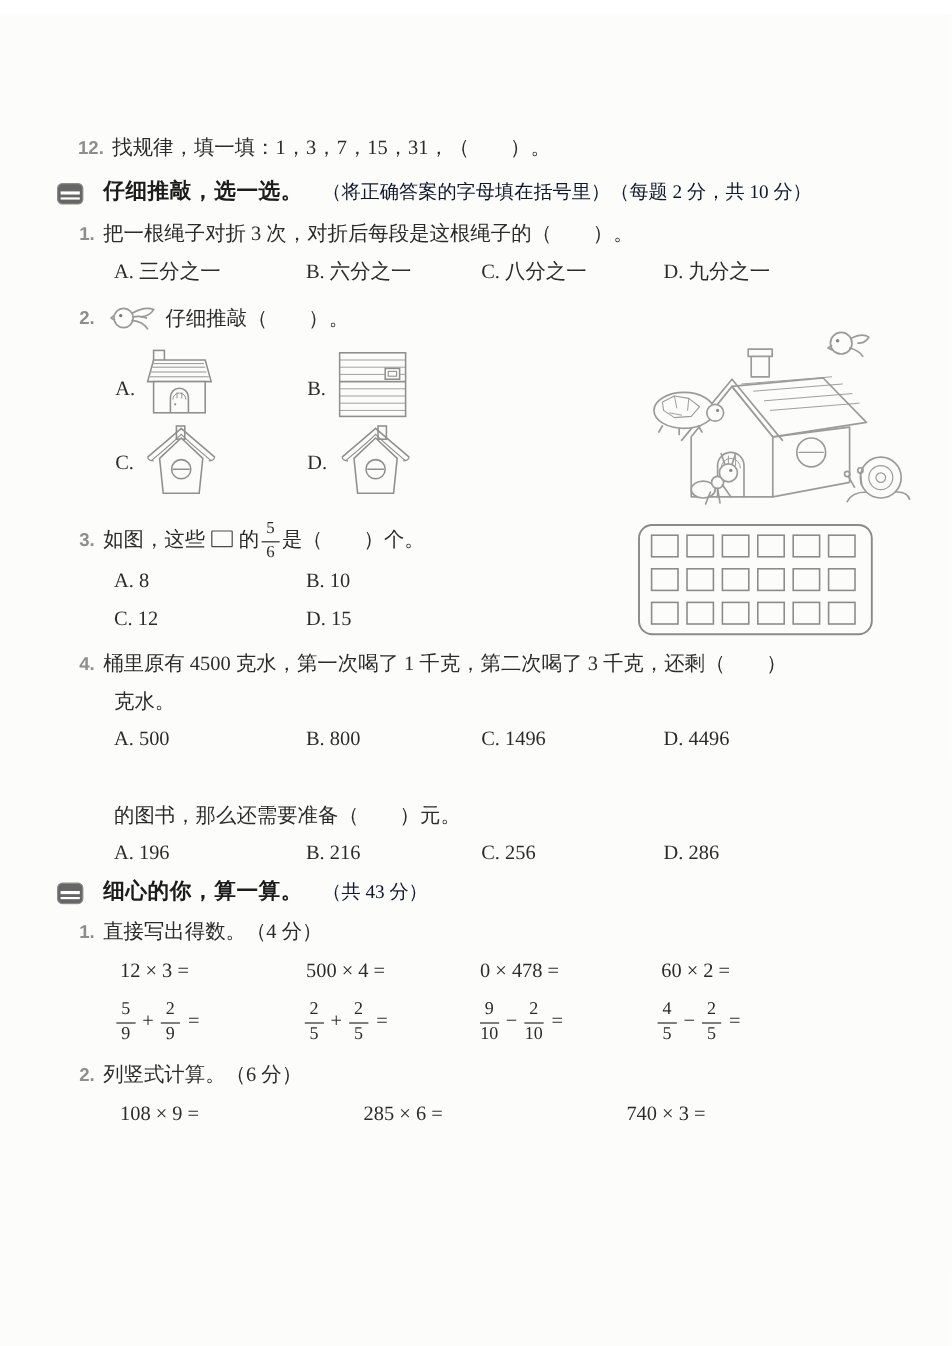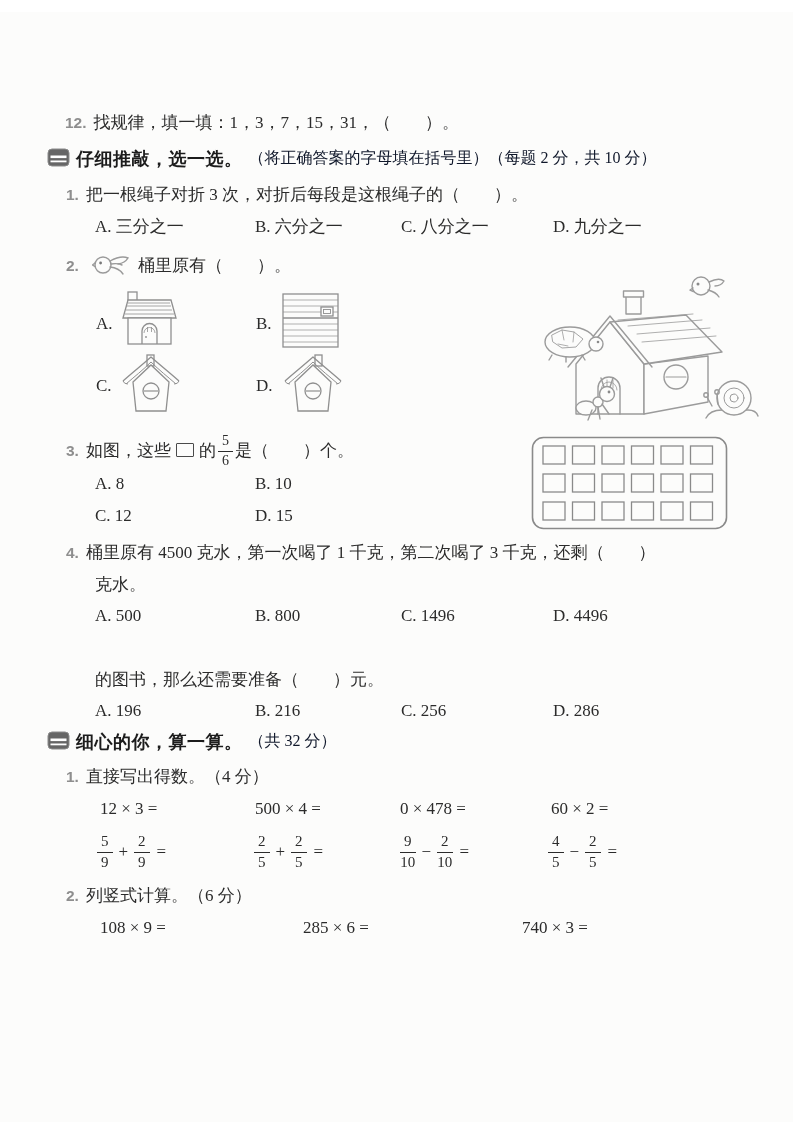--- a/index.html
+++ b/index.html
@@ -7,21 +7,21 @@
     position:relative;width:793px;height:1122px;margin:12px auto;
     background:#fcfcfb;overflow:hidden;
     font-family:"Liberation Serif","DejaVu Serif",serif;
     color:#2b2b2b;font-size:17px;line-height:1.25;
   }
   .abs{position:absolute;white-space:nowrap;}
   .qnum{
     font-family:"Liberation Sans","DejaVu Sans",sans-serif;
     font-weight:700;color:#8e8e8e;font-size:15.5px;margin-right:7px;
   }
-  .sec-head{display:flex;align-items:flex-start;gap:6px;}
+  .sec-head{display:flex;align-items:flex-end;gap:16px;}
   .sec-title{
     font-family:"Liberation Sans","DejaVu Sans",sans-serif;
     font-weight:700;color:#1c1c1c;font-size:18px;letter-spacing:.5px;
   }
   .sec-note{color:#0f172a;font-size:16px;}
   .row{position:absolute;left:0;top:0;width:664px;height:26px;}
   .opt{position:absolute;white-space:nowrap;}
   .c1{left:95px}.c2{left:255px}.c3{left:401px}.c4{left:553px}
   .m1{left:100px}.m2{left:255px}.m3{left:400px}.m4{left:551px}
   .f1{left:95px}.f2{left:252px}.f3{left:398px}.f4{left:546px}
@@ -76,21 +76,21 @@
     <span class="inline-svg">
       <svg width="40" height="26" viewBox="0 0 40 26" fill="none" stroke="#9a9a9a" stroke-width="1.4" stroke-linecap="round">
         <circle cx="11" cy="12" r="8"></circle>
         <circle cx="8.6" cy="10" r="1.4" fill="#777" stroke="none"></circle>
         <path d="M3,10 l-2.6,2 l2.8,1.6"></path>
         <path d="M18,8 q11,-6 18,-3 q-3,5 -10,6"></path>
         <path d="M18,14 q9,1 13,7"></path>
         <path d="M19,11 q7,-1 11,1"></path>
       </svg>
     </span>
-    <span>桶里原有（　　）。</span>
+    <span>仔细推敲（　　）。</span>
   </div>
 
   <span class="abs" style="left:96px;top:301px">A.</span>
   <span class="abs" style="left:120px;top:278px">
     <svg width="60" height="58" viewBox="0 0 60 58" fill="none" stroke="#8f8f8f" stroke-width="1.3">
       <rect x="8" y="2" width="9" height="12" fill="#fcfcfb"></rect>
       <path d="M3,28 L8,10 H51 L56,28 Z" fill="#fcfcfb"></path>
       <path d="M5,24 H54 M6,20 H52 M7,16 H51 M8,13 H50" stroke-width="0.8"></path>
       <rect x="8" y="28" width="43" height="26" fill="#fcfcfb"></rect>
       <path d="M22,54 v-13 a7.5,7.5 0 0 1 15,0 v13"></path>
@@ -253,21 +253,21 @@
 
   <div class="abs sec-head" style="left:47px;top:719px">
     <span>
       <svg width="23" height="19" viewBox="0 0 23 19">
         <rect x="1" y="1" width="21" height="17" rx="4" fill="#666666" stroke="#8b8b8b"></rect>
         <rect x="3.5" y="7.5" width="16" height="2.6" fill="#ffffff"></rect>
         <rect x="3.5" y="12.5" width="16" height="1.8" fill="#ffffff"></rect>
       </svg>
     </span>
     <span class="sec-title">细心的你，算一算。</span>
-    <span class="sec-note">（共 32 分）</span>
+    <span class="sec-note">（共 43 分）</span>
   </div>
 
   <div class="abs" style="left:66px;top:754px">
     <span class="qnum">1.</span><span>直接写出得数。（4 分）</span>
   </div>
   <div class="row" style="top:786px">
     <span class="opt m1">12 × 3 =</span>
     <span class="opt m2">500 × 4 =</span>
     <span class="opt m3">0 × 478 =</span>
     <span class="opt m4">60 × 2 =</span>

